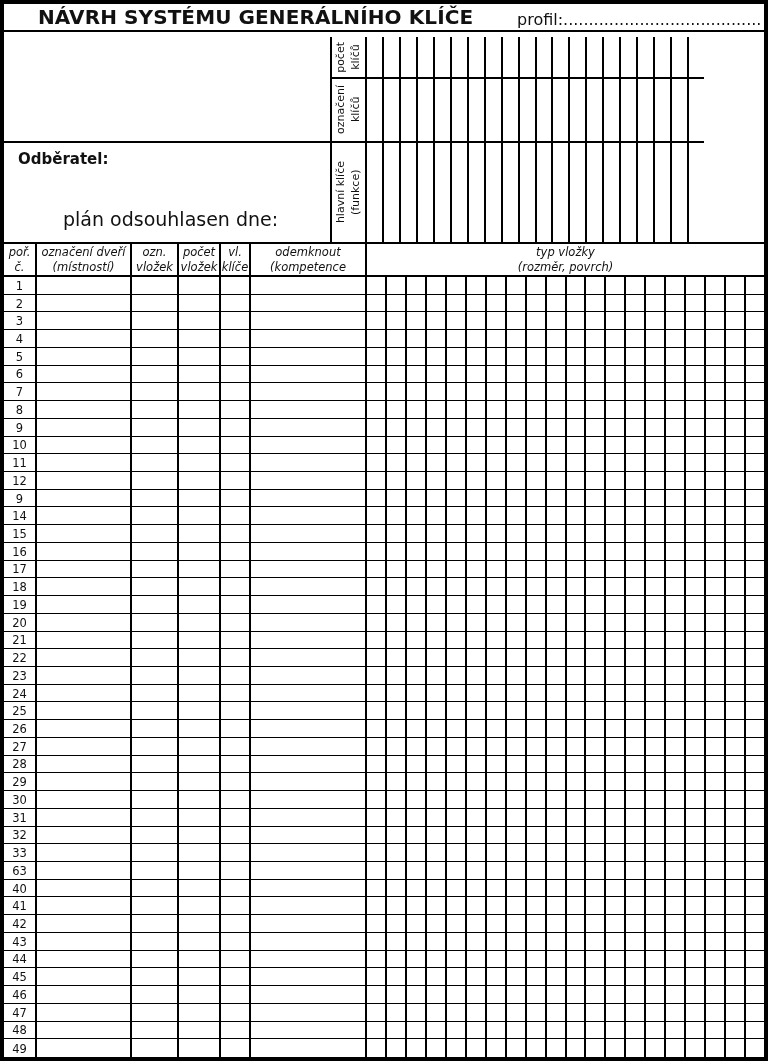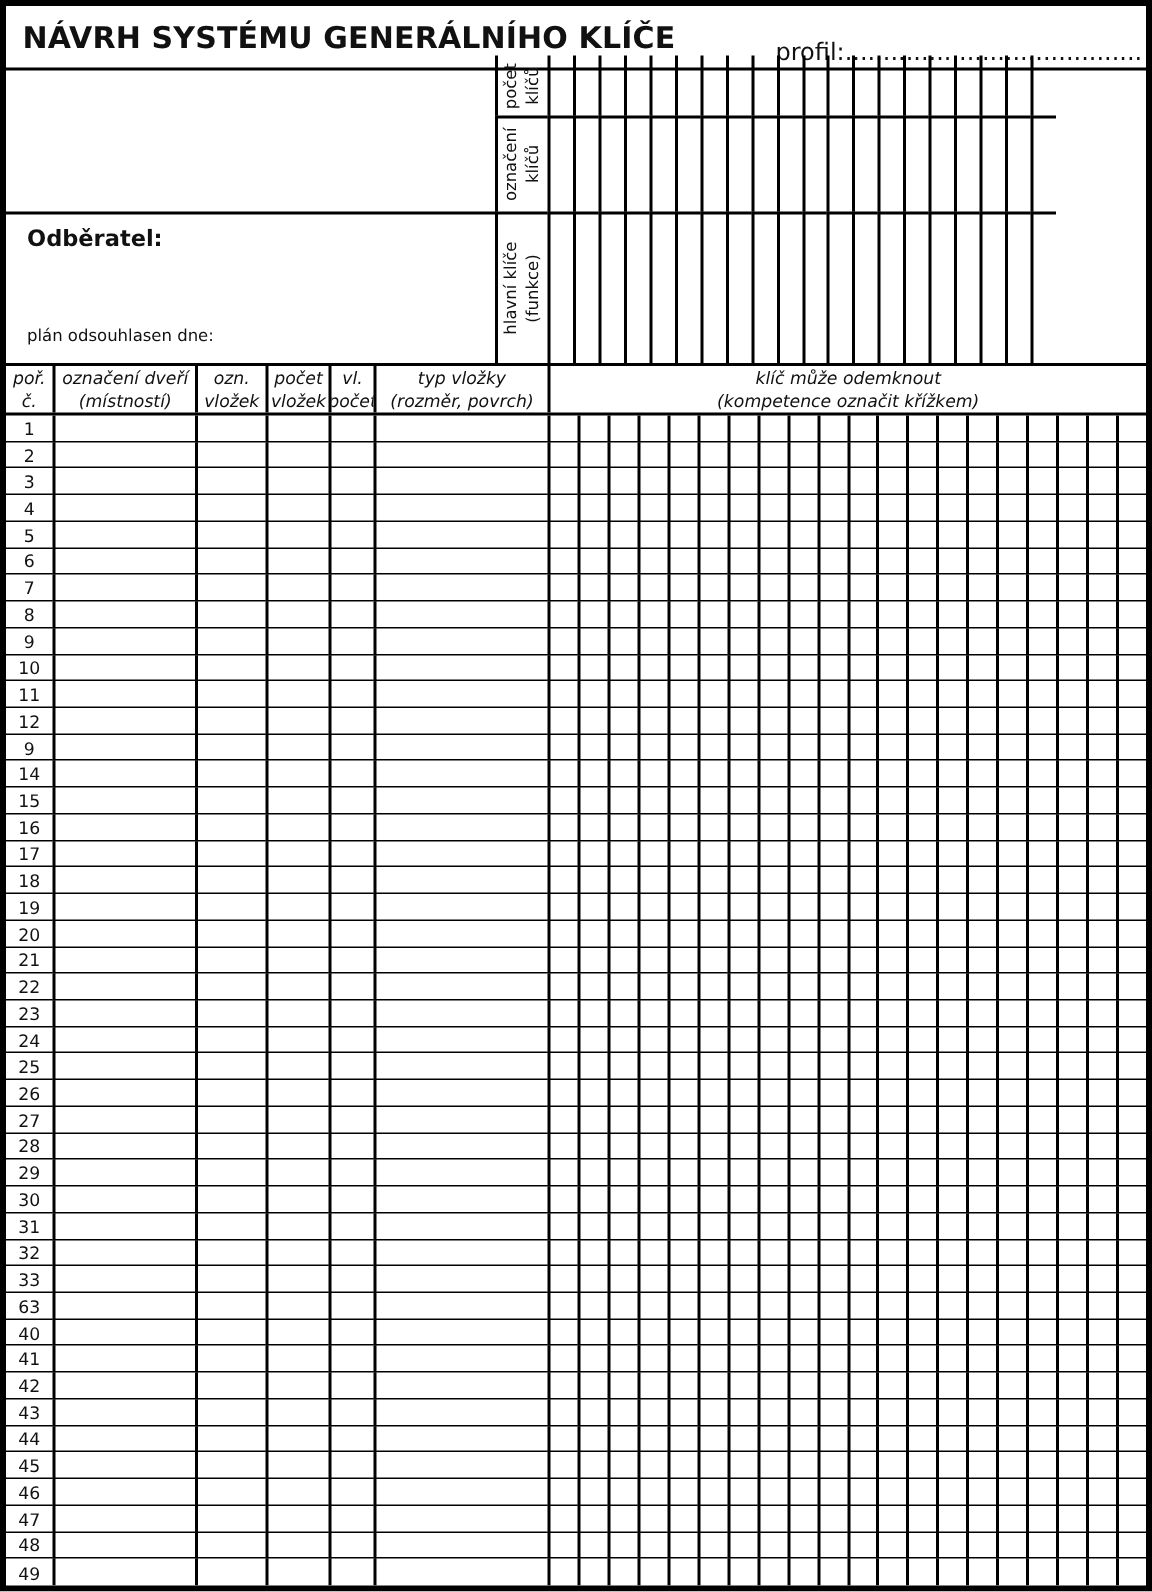--- a/index.html
+++ b/index.html
@@ -12,24 +12,24 @@
   .page {
     position:relative;
     width:768px; height:1061px;
     background:#fff;
     border:4px solid #000;
     overflow:hidden;
   }
   
   .title-band {
     position:absolute; left:0; top:0;
-    width:760px; height:43px;
+    width:760px; height:28px;
     border-bottom:2px solid #000;
-    display:flex; justify-content:space-between; align-items:center;
-    padding:1px 2px 1px 11px;
+    display:flex; justify-content:space-between; align-items:flex-end;
+    padding:1px 2px 1px 34px;
     overflow:hidden;
   }
   .title {
     font-weight:bold; font-size:20px; letter-spacing:0.1px;
     white-space:nowrap;
   }
   .profil {
     font-size:16px; white-space:nowrap; overflow:hidden;
     align-self:flex-end; padding-bottom:0px; max-width:245px;
   }
@@ -43,21 +43,21 @@
   .cell { position:relative; }
   .bt { border-top:2px solid #000; }
   .blank-box { grid-column:1; grid-row:1/3; }
   .customer-box {
     grid-column:1; grid-row:3;
     border-top:2px solid #000;
     display:flex; flex-direction:column; justify-content:space-between;
     padding:7px 10px 12px 14px;
   }
   .odb { font-weight:bold; font-size:15px; }
-  .plan { font-size:11px; }
+  .plan { font-size:19px;margin-left:45px; }
   .vcell {
     display:flex; align-items:center; justify-content:center;
     border-left:2px solid #000;
   }
   .kcell { border-left:2px solid #000; }
   .vlabel {
     writing-mode:vertical-rl;
     transform:rotate(180deg);
     font-size:11px; line-height:1.35;
     text-align:center; white-space:pre-line;
@@ -183,25 +183,25 @@
 
   <div class="hcell">poř.
 č.</div>
       <div class="hcell bl">označení dveří
 (místností)</div>
       <div class="hcell bl">ozn.
 vložek</div>
       <div class="hcell bl">počet
 vložek</div>
       <div class="hcell bl">vl.
-počet</div>
+klíče</div>
+      <div class="hcell bl">klíč může odemknout
+(kompetence označit křížkem)</div>
       <div class="hcell bl">typ vložky
 (rozměr, povrch)</div>
-      <div class="hcell bl">klíč může odemknout
-(kompetence označit křížkem)</div>
     </div>
 
   <div class="body-grid" id="bodyGrid" style="grid-template-columns: 31px 95px 47px 42px 30px 116px repeat(20, 1fr);">
 
   <div class="bcell bb num">1</div>
       <div class="bcell bl bb"></div>
       <div class="bcell bl bb"></div>
       <div class="bcell bl bb"></div>
       <div class="bcell bl bb"></div>
       <div class="bcell bl bb"></div>

